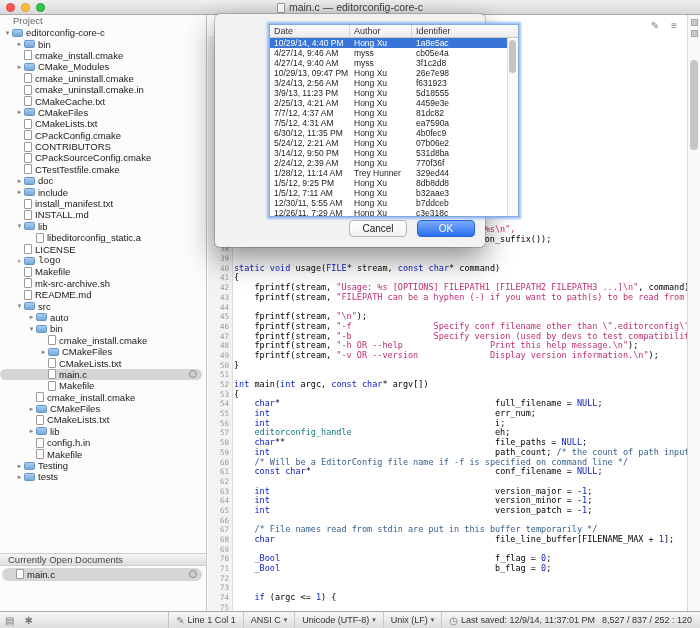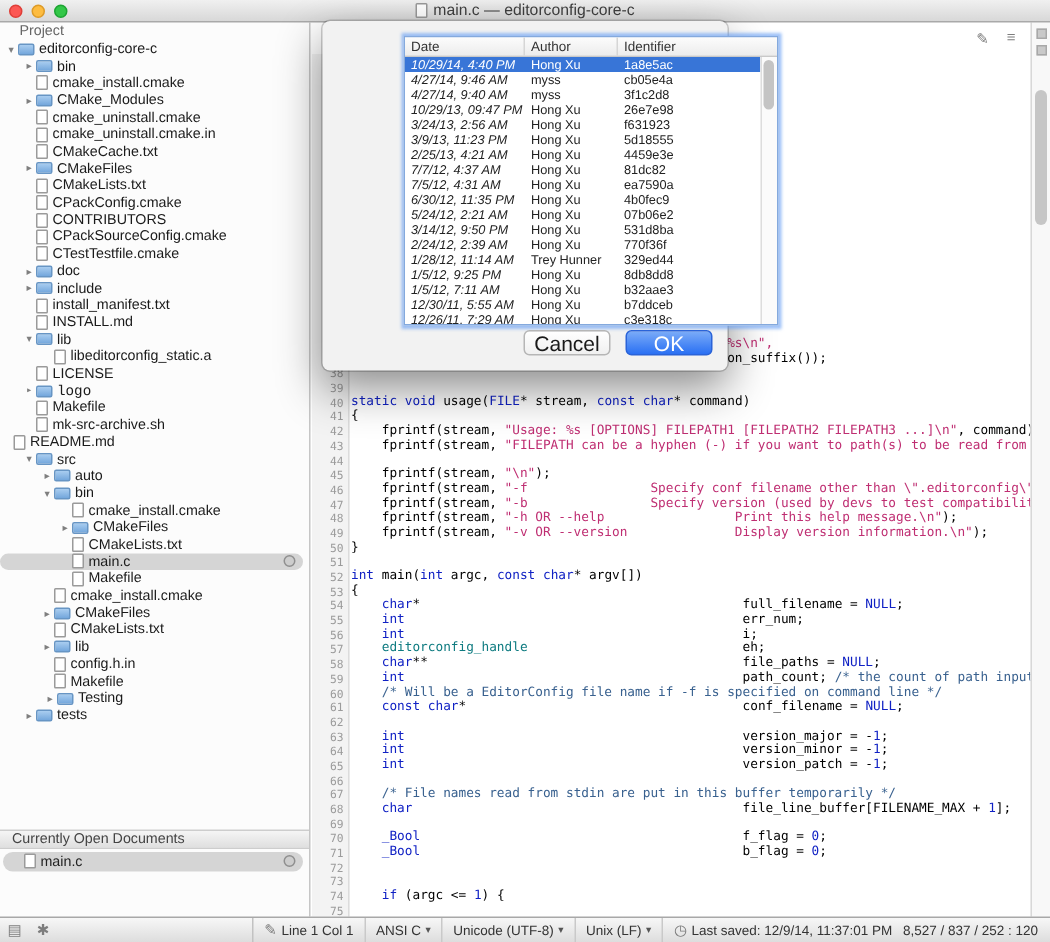--- a/index.html
+++ b/index.html
@@ -72,24 +72,24 @@
     border-radius:5px; box-shadow:0 12px 30px rgba(0,0,0,.45), 0 0 0 1px rgba(0,0,0,.18); z-index:10; }
   .vtable { position:absolute; left:10px; top:10px; width:250px; height:193px; background:#fff;
     border:1px solid #84a9dd; box-shadow:0 0 2px 2px rgba(105,160,245,.65);margin-left:44px; }
   .vhead { display:flex; height:13px; background:linear-gradient(#fcfcfc,#ececec); border-bottom:1px solid #c9c9c9; }
   .hcell { font-size:9px; color:#333; padding-left:4px; line-height:13px; border-right:1px solid #d6d6d6; overflow:hidden; }
   .hc-date { width:80px; } .hc-author { width:62px; } .hc-id { flex:1; border-right:none; }
   .vrows { position:absolute; left:0; top:13px; right:11px; bottom:0; overflow:hidden; }
   .vrow { display:flex; height:10px; line-height:10px; font-size:8.5px; color:#222; }
   .vrow.sel { background:#3875d7; color:#fff; }
   .vcell { padding-left:4px; overflow:hidden; white-space:nowrap; }
-  .vc-date { width:80px; flex:none;font-style:italic; } .vc-author { width:62px; flex:none; } .vc-id { flex:1; }
+  .vc-date { width:80px; flex:none; } .vc-author { width:62px; flex:none; } .vc-id { flex:1; }
   .tscroll { position:absolute; top:13px; right:0; bottom:0; width:11px; background:#fbfbfb; border-left:1px solid #ddd; }
   .tthumb { position:absolute; top:2px; left:1px; width:7px; height:33px; background:#c4c4c4; border-radius:3.5px; }
-  .btn { position:absolute; bottom:10px; width:58px; height:17px; border-radius:4px; font-size:14px;
+  .btn { position:absolute; bottom:10px; width:58px; height:17px; border-radius:4px; font-size:10px;
     text-align:center; line-height:16px; }
   .btn-cancel { right:78px; background:linear-gradient(#ffffff,#f0f0f0); border:1px solid #b6b6b6; color:#1a1a1a; }
   .btn-ok { right:10px; background:linear-gradient(#7aabf8,#2a70f3); border:1px solid #2a63d8; color:#fff; }
 </style>
 </head>
 <body>
 
 <div class="titlebar">
   <div class="lights">
     <span class="light red"></span>
@@ -210,21 +210,21 @@
       <div class="tree-row" style="padding-left: 15px;">
         <span class="tri"></span>
         <span class="icon-file"></span>
         <span>Makefile</span>
       </div>
       <div class="tree-row" style="padding-left: 15px;">
         <span class="tri"></span>
         <span class="icon-file"></span>
         <span>mk-src-archive.sh</span>
       </div>
-      <div class="tree-row" style="">
+      <div class="tree-row" style="padding-left: 15px;">
         <span class="tri"></span>
         <span class="icon-file"></span>
         <span>README.md</span>
       </div>
       <div class="tree-row" style="padding-left: 15px;">
         <span class="tri">▾</span>
         <span class="icon-folder"></span>
         <span>src</span>
       </div>
       <div class="tree-row" style="padding-left: 27px;">
@@ -286,21 +286,21 @@
       <div class="tree-row" style="padding-left: 27px;">
         <span class="tri"></span>
         <span class="icon-file"></span>
         <span>config.h.in</span>
       </div>
       <div class="tree-row" style="padding-left: 27px;">
         <span class="tri"></span>
         <span class="icon-file"></span>
         <span>Makefile</span>
       </div>
-      <div class="tree-row" style="padding-left: 29px;">
+      <div class="tree-row" style="padding-left: 15px;">
         <span class="tri">▸</span>
         <span class="icon-folder"></span>
         <span>Testing</span>
       </div>
       <div class="tree-row" style="padding-left: 15px;">
         <span class="tri">▸</span>
         <span class="icon-folder"></span>
         <span>tests</span>
       </div>
     </div>

